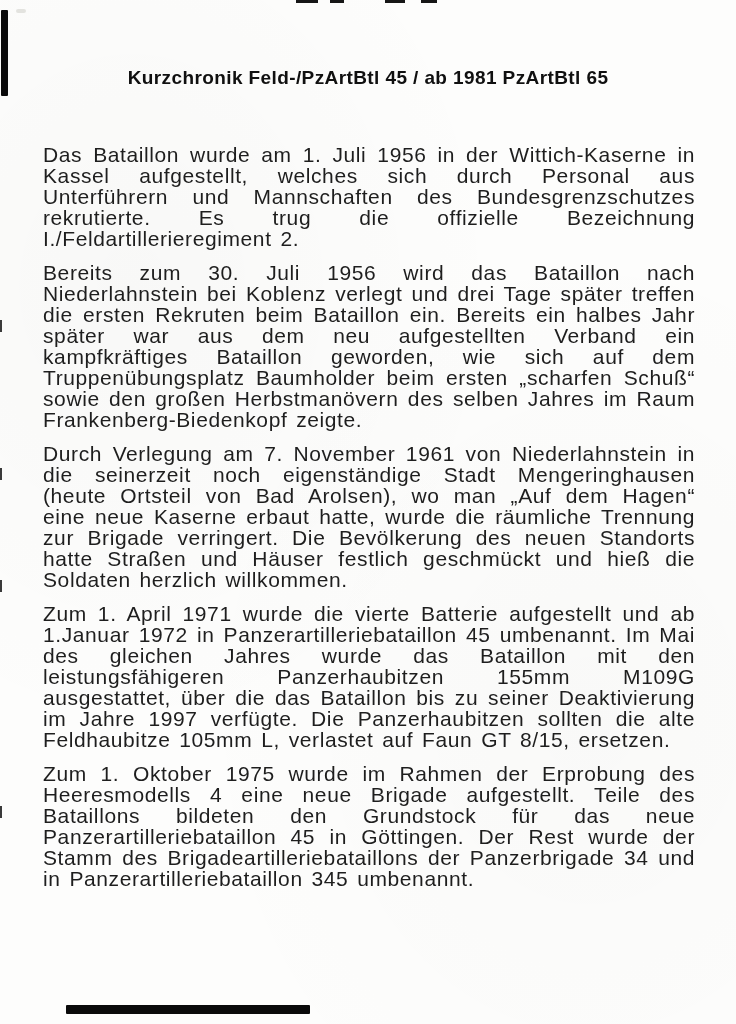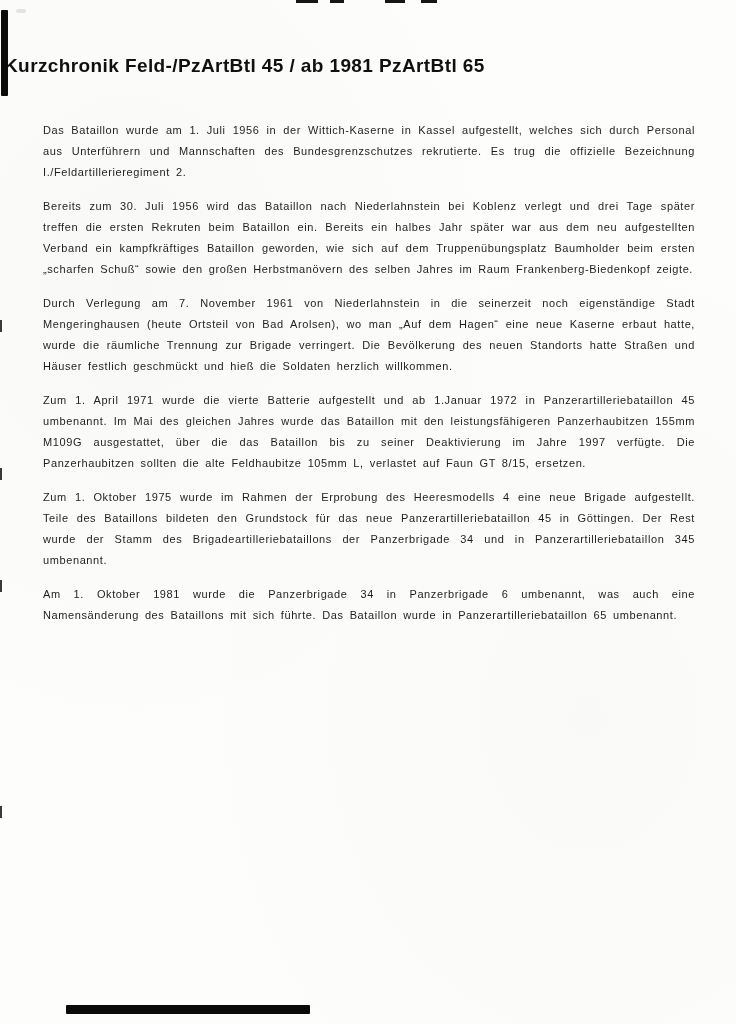--- a/index.html
+++ b/index.html
@@ -12,33 +12,34 @@
       radial-gradient(ellipse at 18% 28%, rgba(0,0,0,0.018), transparent 45%),
       radial-gradient(ellipse at 80% 70%, rgba(0,0,0,0.014), transparent 50%),
       #fdfdfc;
     font-family: "Liberation Sans", "DejaVu Sans", sans-serif;
     color: #1c1c1c;
     overflow: hidden;
     box-sizing: border-box;
     padding-top: 51px;
   }
   .doc-title {
-    margin: 4px;
+    margin: 16px;
+    text-align: center;
     font-size: 19px;
     line-height: 1.2;
     font-weight: 700;
     letter-spacing: 0.4px;
     color: #101010;
   }
   .doc-body {
     padding: 38px 41px 0 43px;
   }
   .para {
     margin: 0 0 13px 0;
-    font-size: 11px;
+    font-size: 21px;
     line-height: 21px;
     letter-spacing: 0.6px;
     word-spacing: 2.4px;
     text-align: justify;
     color: #1e1e1e;
   }
   
   .artifact { position: absolute; background: #0a0a0a; }
   .a-left-bar    { left: 1px;   top: 10px;   width: 7px;   height: 86px; border-radius: 1px; }
   .a-bottom-bar  { left: 66px;  top: 1005px; width: 244px; height: 9px;  border-radius: 1px; }
@@ -58,21 +59,20 @@
 <div class="page">
 
   <h1 class="doc-title">Kurzchronik Feld-/PzArtBtl 45 / ab 1981 PzArtBtl 65</h1>
 
   <div class="doc-body">
     <p class="para">Das Bataillon wurde am 1. Juli 1956 in der Wittich-Kaserne in Kassel aufgestellt, welches sich durch Personal aus Unterführern und Mannschaften des Bundesgrenzschutzes rekrutierte. Es trug die offizielle Bezeichnung I./Feldartillerieregiment 2.</p>
     <p class="para">Bereits zum 30. Juli 1956 wird das Bataillon nach Niederlahnstein bei Koblenz verlegt und drei Tage später treffen die ersten Rekruten beim Bataillon ein. Bereits ein halbes Jahr später war aus dem neu aufgestellten Verband ein kampfkräftiges Bataillon geworden, wie sich auf dem Truppenübungsplatz Baumholder beim ersten „scharfen Schuß“ sowie den großen Herbstmanövern des selben Jahres im Raum Frankenberg-Biedenkopf zeigte.</p>
     <p class="para">Durch Verlegung am 7. November 1961 von Niederlahnstein in die seinerzeit noch eigenständige Stadt Mengeringhausen (heute Ortsteil von Bad Arolsen), wo man „Auf dem Hagen“ eine neue Kaserne erbaut hatte, wurde die räumliche Trennung zur Brigade verringert. Die Bevölkerung des neuen Standorts hatte Straßen und Häuser festlich geschmückt und hieß die Soldaten herzlich willkommen.</p>
     <p class="para">Zum 1. April 1971 wurde die vierte Batterie aufgestellt und ab 1.Januar 1972 in Panzerartilleriebataillon 45 umbenannt. Im Mai des gleichen Jahres wurde das Bataillon mit den leistungsfähigeren Panzerhaubitzen 155mm M109G ausgestattet, über die das Bataillon bis zu seiner Deaktivierung im Jahre 1997 verfügte. Die Panzerhaubitzen sollten die alte Feldhaubitze 105mm L, verlastet auf Faun GT 8/15, ersetzen.</p>
     <p class="para">Zum 1. Oktober 1975 wurde im Rahmen der Erprobung des Heeresmodells 4 eine neue Brigade aufgestellt. Teile des Bataillons bildeten den Grundstock für das neue Panzerartilleriebataillon 45 in Göttingen. Der Rest wurde der Stamm des Brigadeartilleriebataillons der Panzerbrigade 34 und in Panzerartilleriebataillon 345 umbenannt.</p>
-    <p class="para">Am 1. Oktober 1981 wurde die Panzerbrigade 34 in Panzerbrigade 6 umbenannt, was auch eine Namensänderung des Bataillons mit sich führte. Das Bataillon wurde in Panzerartilleriebataillon 65 umbenannt.</p>
   </div>
 
   <div class="artifact a-left-bar"></div>
   <div class="artifact a-bottom-bar"></div>
   <div class="artifact a-top-dash-1"></div>
   <div class="artifact a-top-dash-2"></div>
   <div class="artifact a-top-dash-3"></div>
   <div class="artifact a-top-dash-4"></div>
   <div class="artifact a-left-dash-1"></div>
   <div class="artifact a-left-dash-2"></div>

